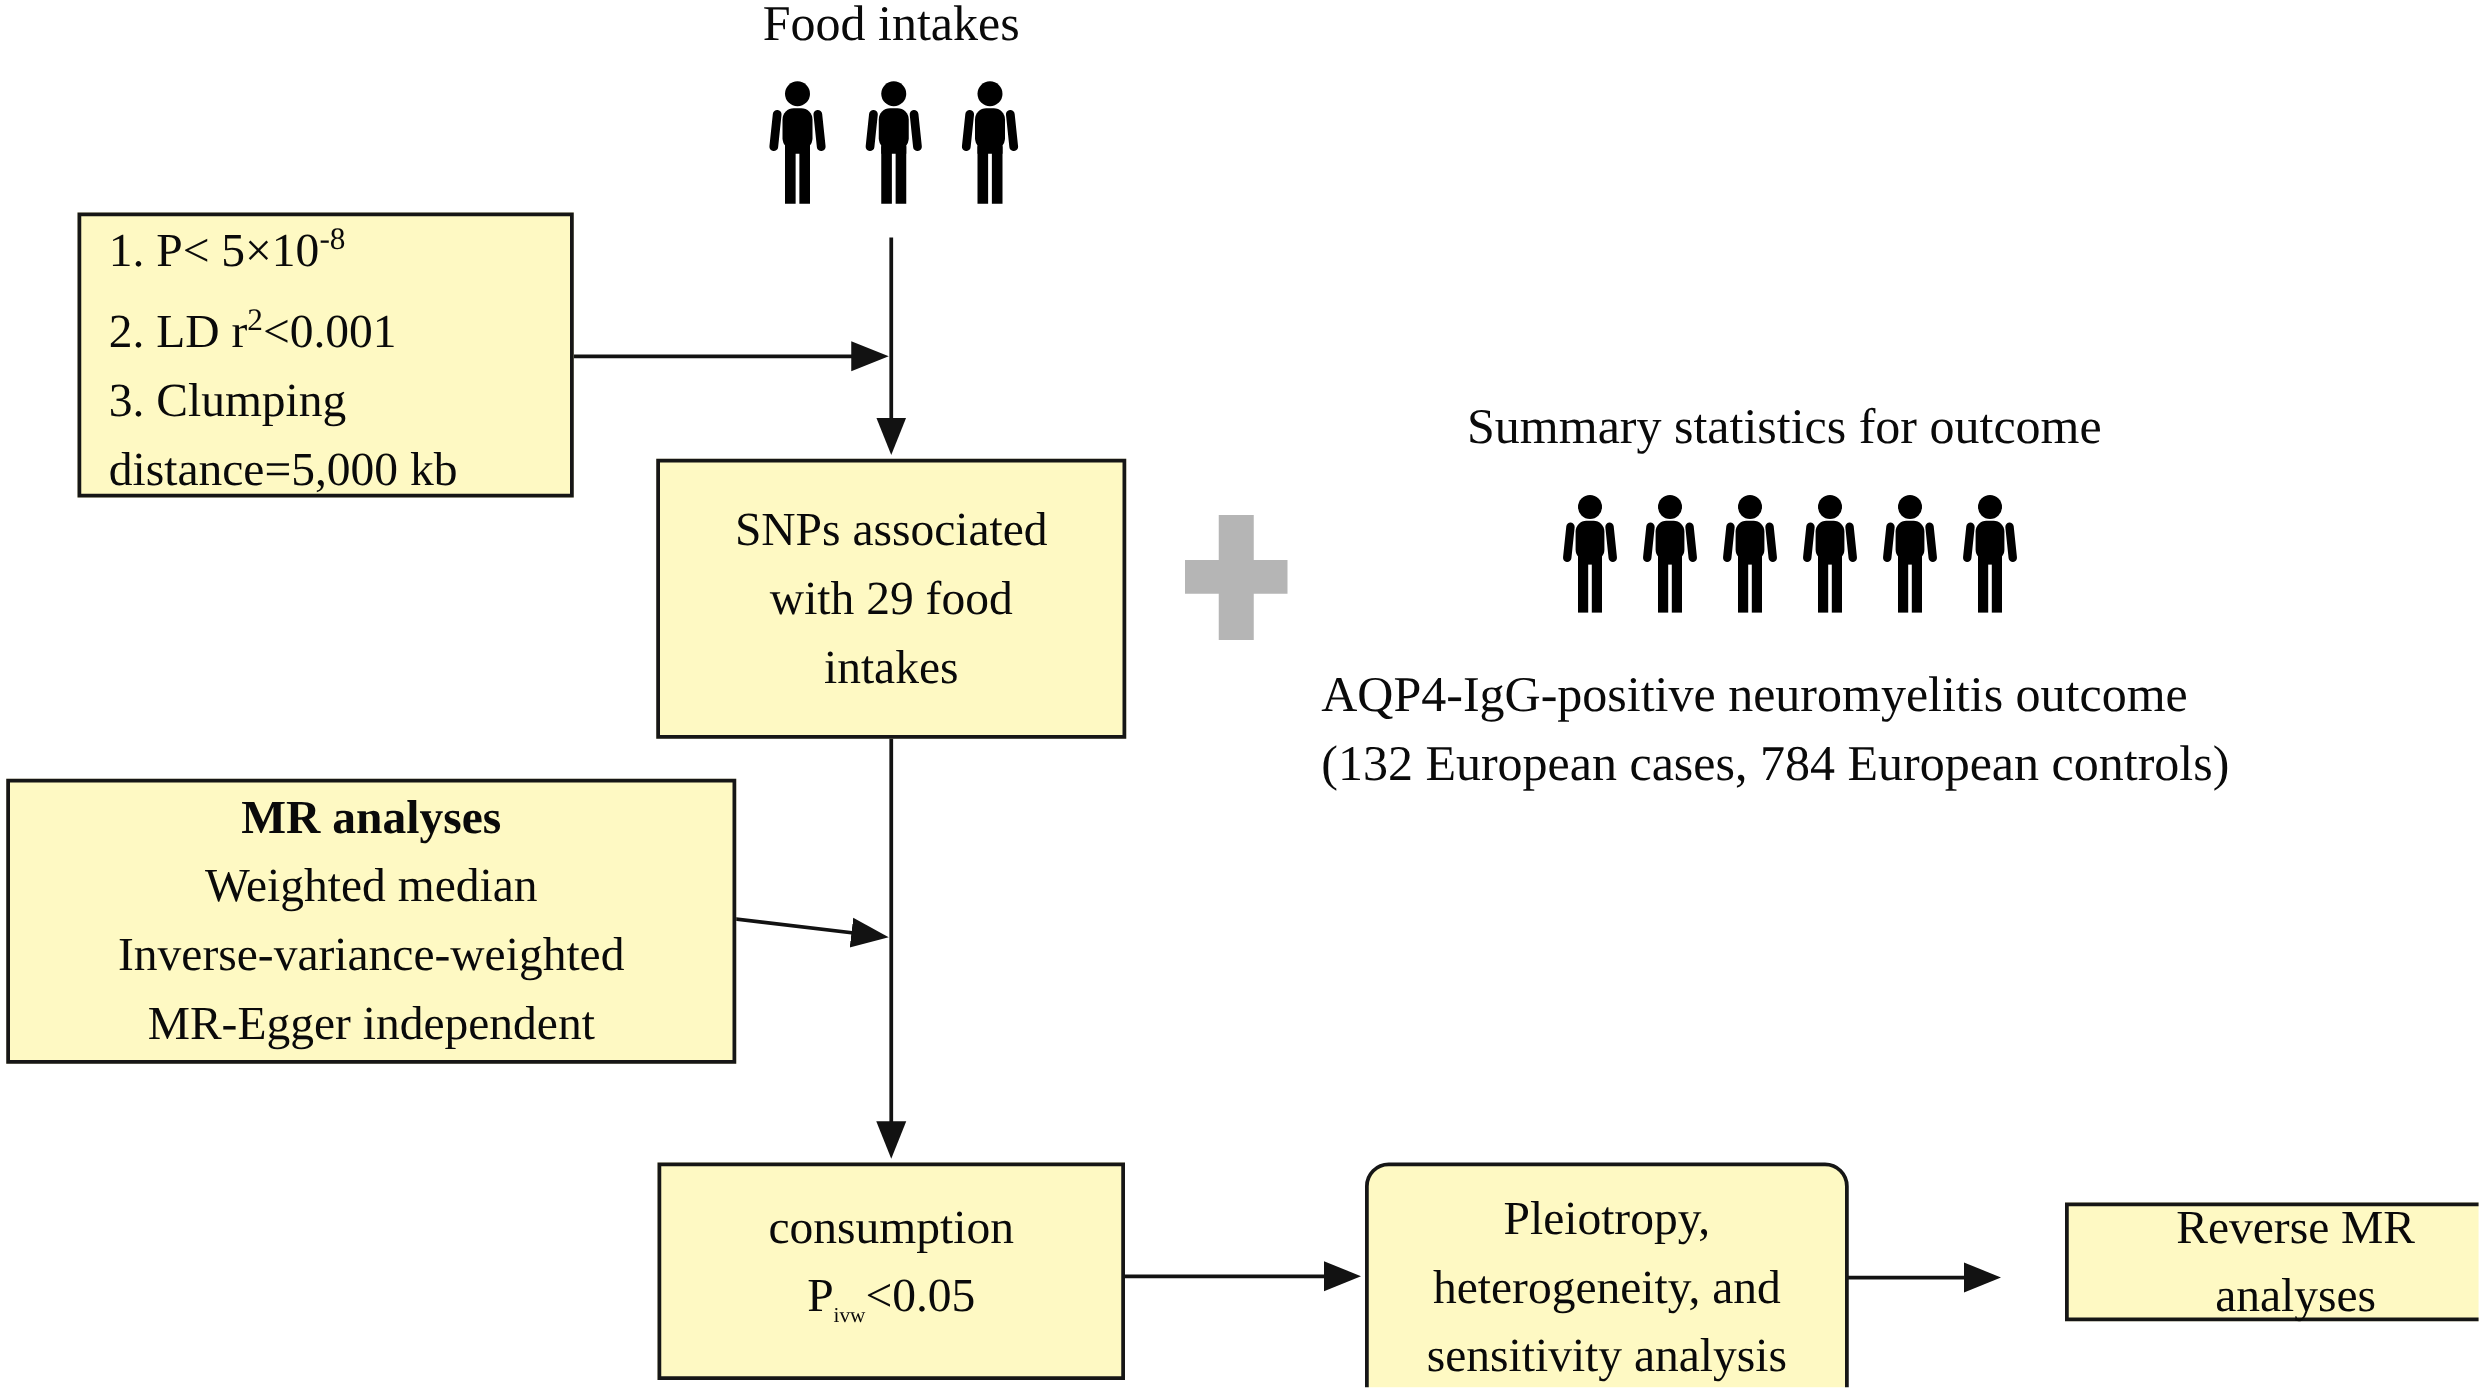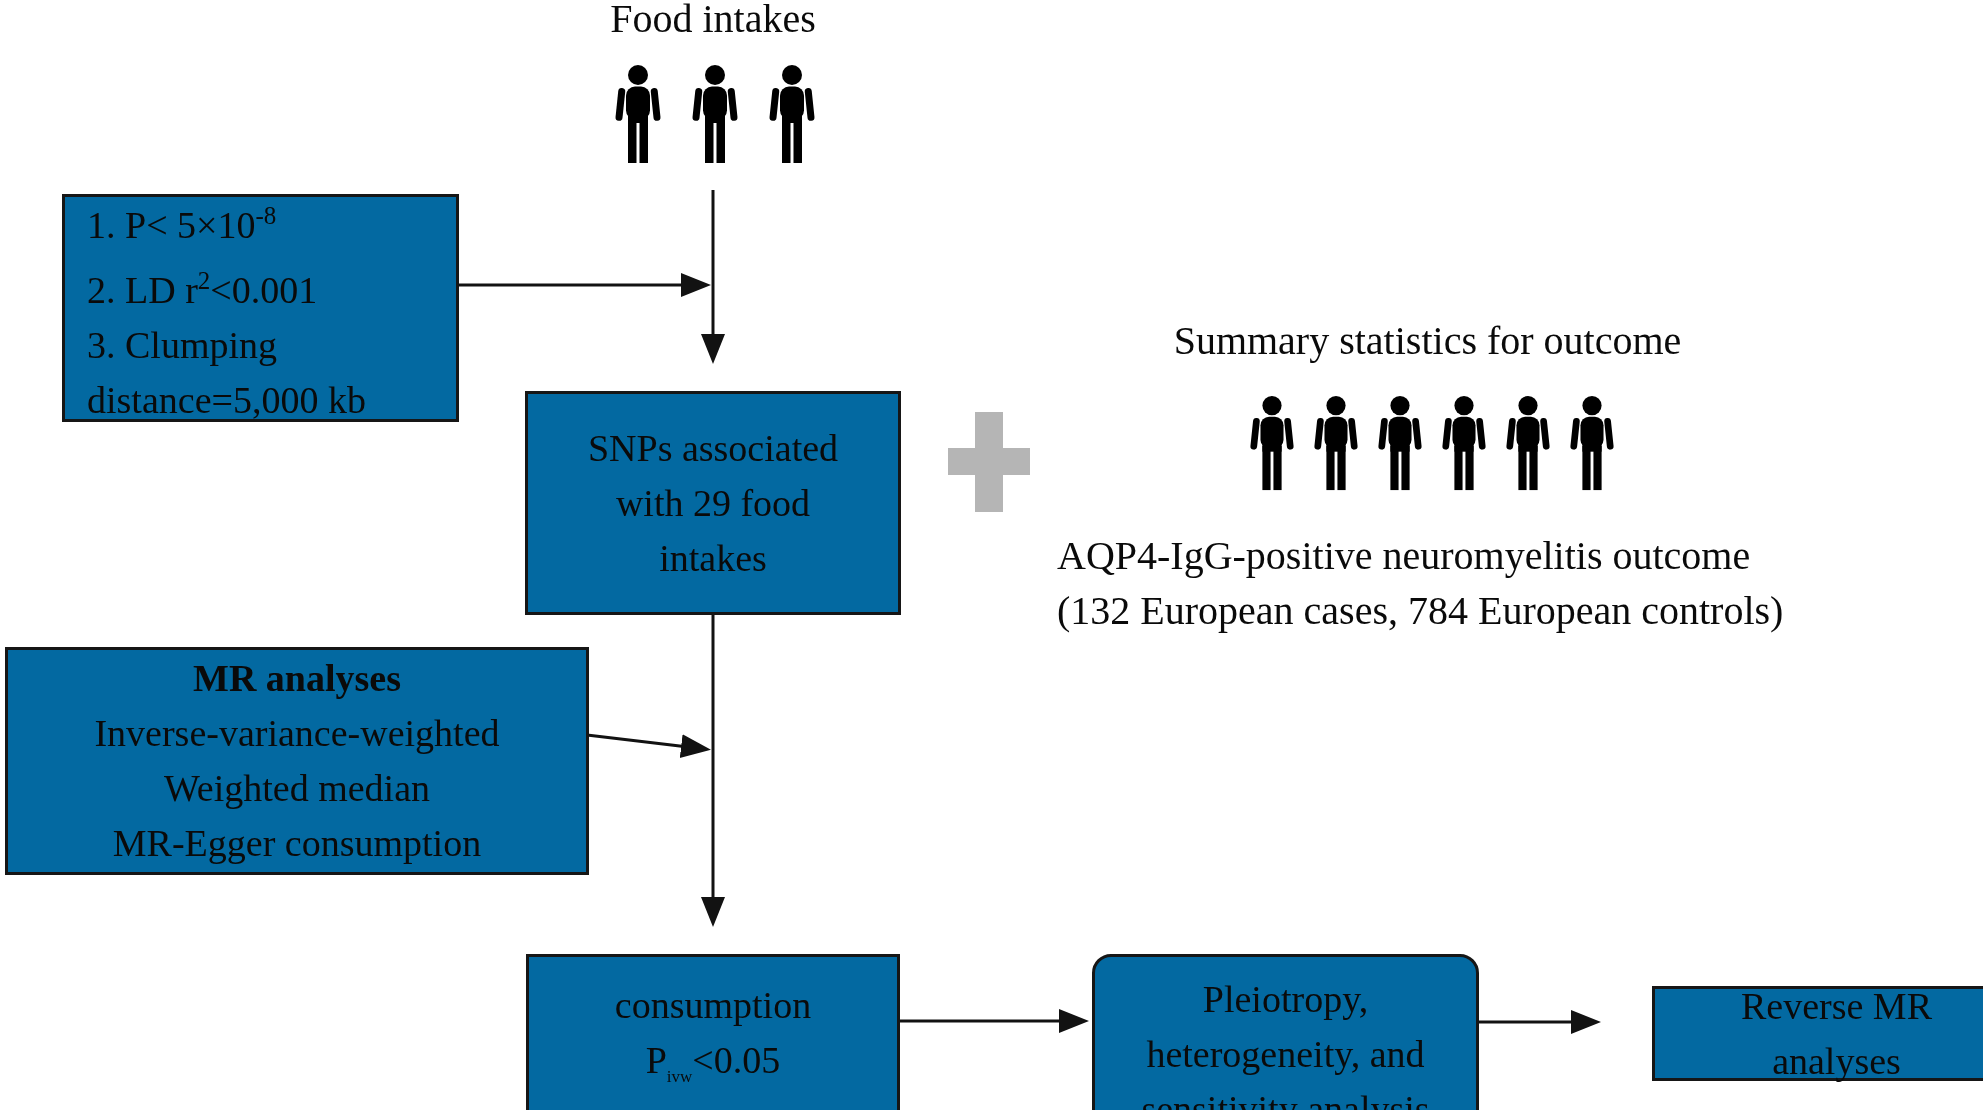--- a/index.html
+++ b/index.html
@@ -4,22 +4,22 @@
 <style>
   html,body { margin:0; padding:0; background:#ffffff; }
   .canvas {
     position:relative; width:1983px; height:1110px; background:#ffffff;
     font-family:"Liberation Serif","DejaVu Serif",serif; color:#0a0a0a; overflow:hidden;
   }
   .connectors { position:absolute; left:0; top:0; width:1983px; height:1110px; }
   .conn { stroke:#121212; stroke-width:3; fill:none; }
 
   .box {
-    position:absolute; border:3px solid #161616; background:#0369a1; box-sizing:border-box;
-    display:flex; flex-direction:column; justify-content:center; text-align:center; font-size:38px;margin-top:24px;
+    position:absolute; border:3px solid #161616; background:#fef9c3; box-sizing:border-box;
+    display:flex; flex-direction:column; justify-content:center; text-align:center; font-size:38px;
   }
   .bl { line-height:55px; white-space:nowrap; }
   .bold { font-weight:bold; }
   sup { font-size:25px; }
   sub { font-size:17px; }
 
   .criteria { left:62px;  top:170px; width:397px; height:228px; text-align:left; padding-left:22px; }
   .snp      { left:525px; top:367px; width:376px; height:224px; }
   .mr       { left:5px;   top:623px; width:584px; height:228px; }
   .food2    { left:526px; top:930px; width:374px; height:174px; }
@@ -185,23 +185,23 @@
         </g>
       </svg>
     </div>
   <div class="outcome-desc">
     <div>AQP4-IgG-positive neuromyelitis outcome</div>
     <div>(132 European cases, 784 European controls)</div>
   </div>
 
   <div class="box mr">
     <div class="bl bold">MR analyses</div>
+    <div class="bl">Weighted median</div>
     <div class="bl">Inverse-variance-weighted</div>
-    <div class="bl">Weighted median</div>
-    <div class="bl">MR-Egger consumption</div>
+    <div class="bl">MR-Egger independent</div>
   </div>
 
   <div class="box food2">
     <div class="bl">consumption</div>
     <div class="bl"><span>P</span><sub>ivw</sub><span>&lt;0.05</span></div>
   </div>
 
   <div class="box pleio">
     <div class="bl">Pleiotropy,</div>
     <div class="bl">heterogeneity, and</div>

